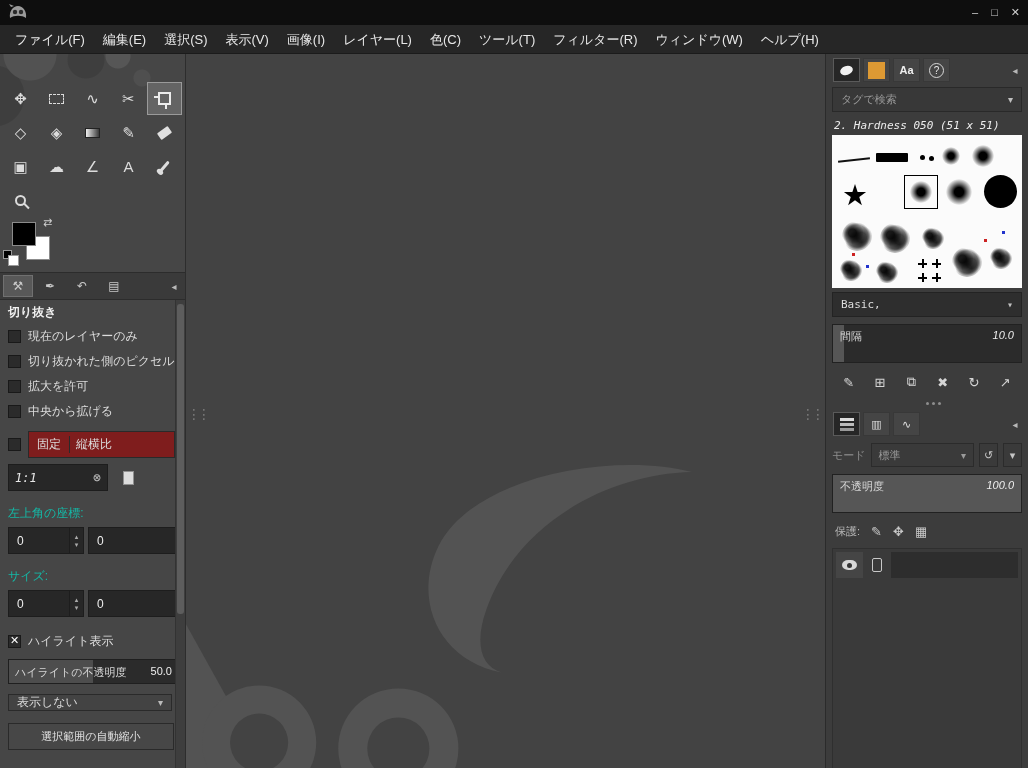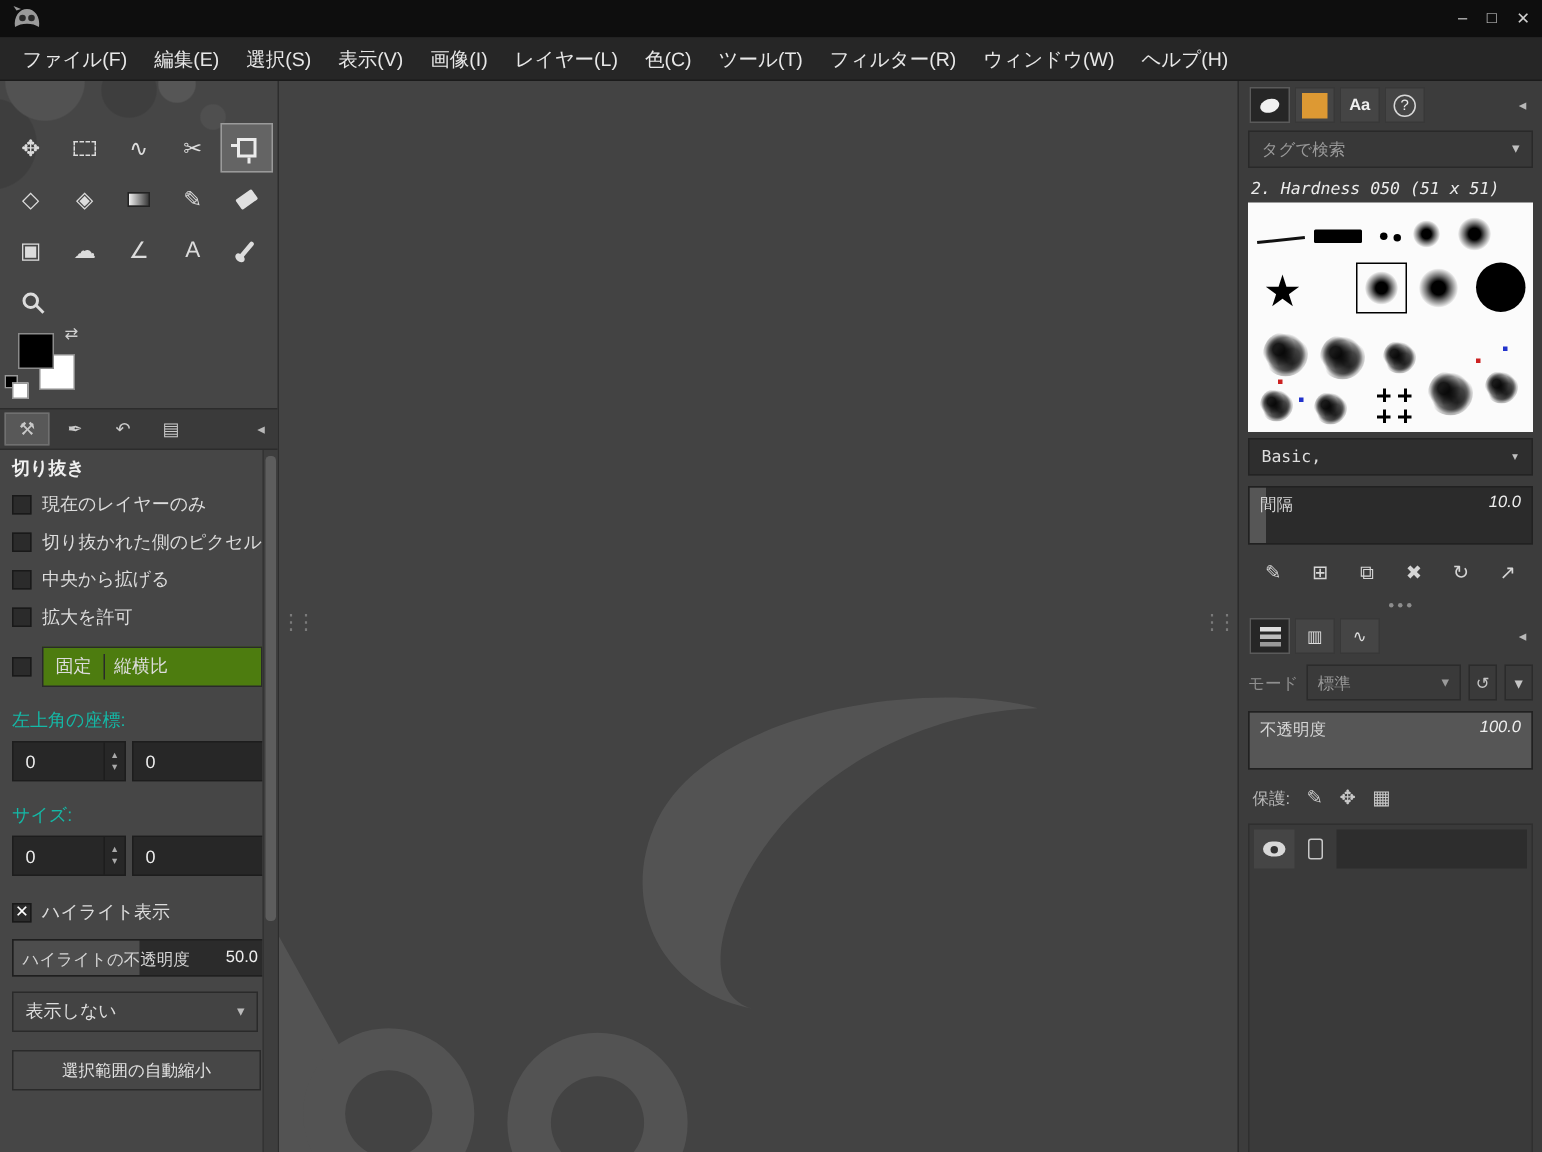--- a/index.html
+++ b/index.html
@@ -56,40 +56,40 @@
   .opt-tab.selected { background:#585858; border:1px solid #707070; }
   .dock-menu-btn { margin-left:auto; color:#b8b8b8; font-size:10px; width:16px; text-align:center; }
 
   .tool-opts { position:absolute; top:246px; bottom:0; left:0; right:10px; padding:4px 0 0 8px; overflow:hidden; font-size:12px; color:#ddd; }
   .opt-title { font-weight:bold; color:#f0f0f0; height:16px; margin-bottom:4px; }
   .cb-row { display:flex; align-items:center; gap:7px; height:25px; white-space:nowrap; overflow:hidden; }
   .cb { width:13px; height:13px; background:#2b2b2b; border:1px solid #191919; flex:none; position:relative; }
   .cb.checked::after { content:"✕"; position:absolute; left:1px; top:-2px; color:#fff; font-size:11px; font-weight:bold; }
   .cb-label { color:#dcdcdc; }
   .fixed-row { display:flex; align-items:center; gap:7px; margin-top:6px; height:28px; }
-  .fixed-combo { flex:1; height:27px; border:1px solid #2a2a2a; background:#4d7c0f; display:flex; align-items:center; white-space:nowrap; overflow:hidden;font-family:Liberation Mono, monospace; }
+  .fixed-combo { flex:1; height:27px; border:1px solid #2a2a2a; background:#7f1d1d; display:flex; align-items:center; white-space:nowrap; overflow:hidden;font-family:Liberation Mono, monospace; }
   .fixed-combo .fl { padding:0 8px; }
   .fixed-combo .fv { border-left:1px solid #2a2a2a; padding:0 6px; color:#ddd; }
   .ratio-row { display:flex; align-items:center; gap:8px; margin-top:6px; }
   .ratio-input { width:100px; height:27px; background:#272727; border:1px solid #1d1d1d; display:flex; align-items:center; padding:0 6px; font:italic 12px "DejaVu Sans Mono",monospace; color:#e8e8e8; }
   .clear-ic { margin-left:auto; color:#bbb; font-size:13px; }
   .page-btn { width:24px; height:26px; display:flex; align-items:center; justify-content:center; }
   .page-ic { width:11px; height:14px; background:#ddd; border:1px solid #909090; }
   .section-label { margin-top:14px; color:#14b8a6; white-space:nowrap; overflow:hidden; }
   .spin-row { display:flex; gap:4px; margin-top:5px; width:170px; overflow:hidden; }
   .spin { width:76px; height:27px; background:#272727; border:1px solid #1d1d1d; display:flex; align-items:center; flex:none; }
   .spin.wide { width:92px; }
   .spin .val { flex:1; padding-left:8px; color:#eee; }
   .spin .arrows { width:14px; height:100%; display:flex; flex-direction:column; align-items:center; justify-content:center; gap:1px; font-size:7px; line-height:7px; color:#aaa; border-left:1px solid #1d1d1d; }
   .hl-row { margin-top:12px; }
   .op-slider { margin-top:5px; height:25px; width:170px; background:#2b2b2b; border:1px solid #1f1f1f; position:relative; overflow:hidden; }
   .op-slider .fill { position:absolute; left:0; top:0; bottom:0; background:#4d4d4d; }
   .op-slider .lab { position:absolute; left:6px; top:5px; font-size:11px; color:#d5d5d5; white-space:nowrap; }
   .op-slider .val { position:absolute; right:5px; top:5px; font-size:11px; color:#eee; }
-  .guides-combo { margin-top:10px; height:27px; width:164px; background:#434343; border:1px solid #2a2a2a; display:flex; align-items:center; padding:0 8px; }
+  .guides-combo { margin-top:10px; height:17px; width:164px; background:#434343; border:1px solid #2a2a2a; display:flex; align-items:center; padding:0 8px; }
   .guides-combo .chev { margin-left:auto; color:#bbb; font-size:10px; }
   .autoshrink { margin-top:12px; height:27px; width:166px; background:#474747; border:1px solid #2a2a2a; display:flex; align-items:center; justify-content:center; font-size:11px; color:#e2e2e2; white-space:nowrap; }
 
   .v-scrollbar { position:absolute; top:246px; bottom:0; right:0; width:10px; background:#3e3e3e; border-left:1px solid #333; }
   .v-thumb { position:absolute; top:4px; left:1px; width:7px; height:310px; background:#5d5d5d; border-radius:3px; }
 
   
   .canvas { flex:1; position:relative; background:#434343; overflow:hidden; }
   .wm { position:absolute; left:0; top:0; width:100%; height:100%; }
   .grip { position:absolute; top:352px; color:#7a7a7a; font-size:14px; letter-spacing:-4px; }
@@ -272,35 +272,44 @@
         <div class="cb-row">
           <span class="cb"></span>
           <span class="cb-label">現在のレイヤーのみ</span>
         </div>
         <div class="cb-row">
           <span class="cb"></span>
           <span class="cb-label">切り抜かれた側のピクセルを削除</span>
         </div>
         <div class="cb-row">
           <span class="cb"></span>
-          <span class="cb-label">中央から拡げる</span>
+          <span class="cb-label">拡大を許可</span>
         </div>
         <div class="cb-row">
           <span class="cb"></span>
-          <span class="cb-label">拡大を許可</span>
+          <span class="cb-label">中央から拡げる</span>
         </div>
 
         <div class="fixed-row">
           <span class="cb"></span>
           <div class="fixed-combo">
             <span class="fl">固定</span>
             <span class="fv">縦横比</span>
           </div>
         </div>
 
+        <div class="ratio-row">
+          <div class="ratio-input">
+            <span>1:1</span>
+            <span class="clear-ic">⊗</span>
+          </div>
+          <div class="page-btn">
+              <span class="page-ic"></span>
+            </div>
+        </div>
 
         <div class="section-label">左上角の座標:</div>
         <div class="spin-row">
           <div class="spin">
             <span class="val">0</span>
             <span class="arrows">
                 <span>▴</span>
                 <span>▾</span>
               </span>
           </div>

